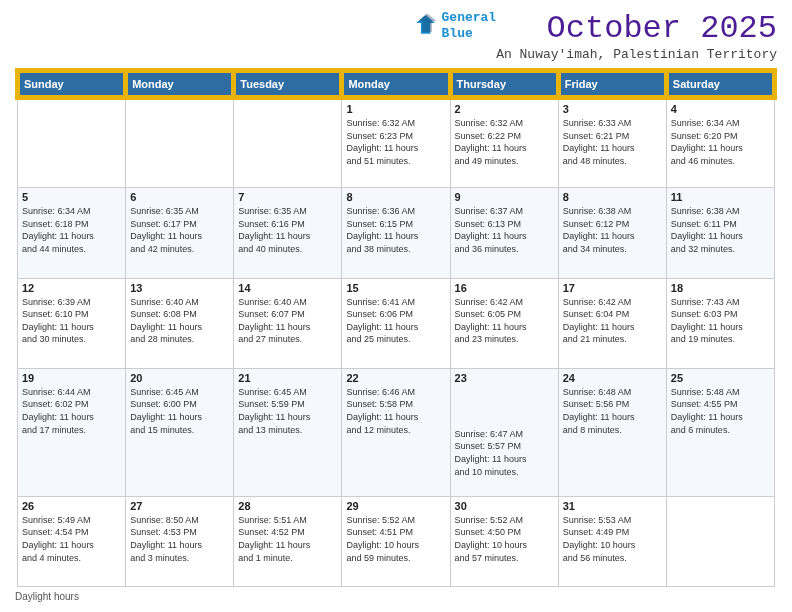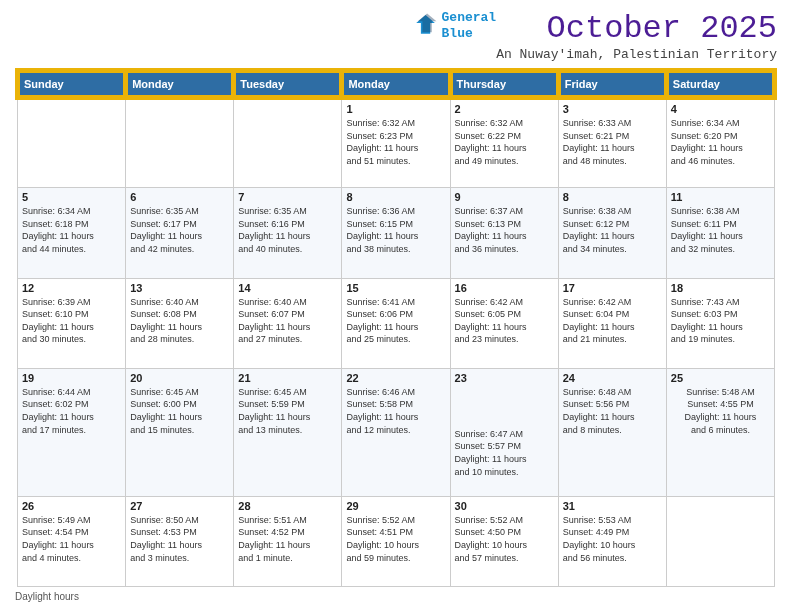--- a/index.html
+++ b/index.html
@@ -311,21 +311,21 @@
           </td>
           <td>
             <span class="day-number">24</span>
             <div class="day-info" style="white-space: pre-line;">Sunrise: 6:48 AM
 Sunset: 5:56 PM
 Daylight: 11 hours
 and 8 minutes.</div>
           </td>
           <td>
             <span class="day-number">25</span>
-            <div class="day-info" style="white-space: pre-line; text-align: center;">Sunrise: 5:48 AM
+            <div class="day-info" style="white-space: pre-line;">Sunrise: 5:48 AM
 Sunset: 4:55 PM
 Daylight: 11 hours
 and 6 minutes.</div>
           </td>
         </tr>
         <tr>
           <td>
             <span class="day-number">26</span>
             <div class="day-info" style="white-space: pre-line;">Sunrise: 5:49 AM
 Sunset: 4:54 PM

